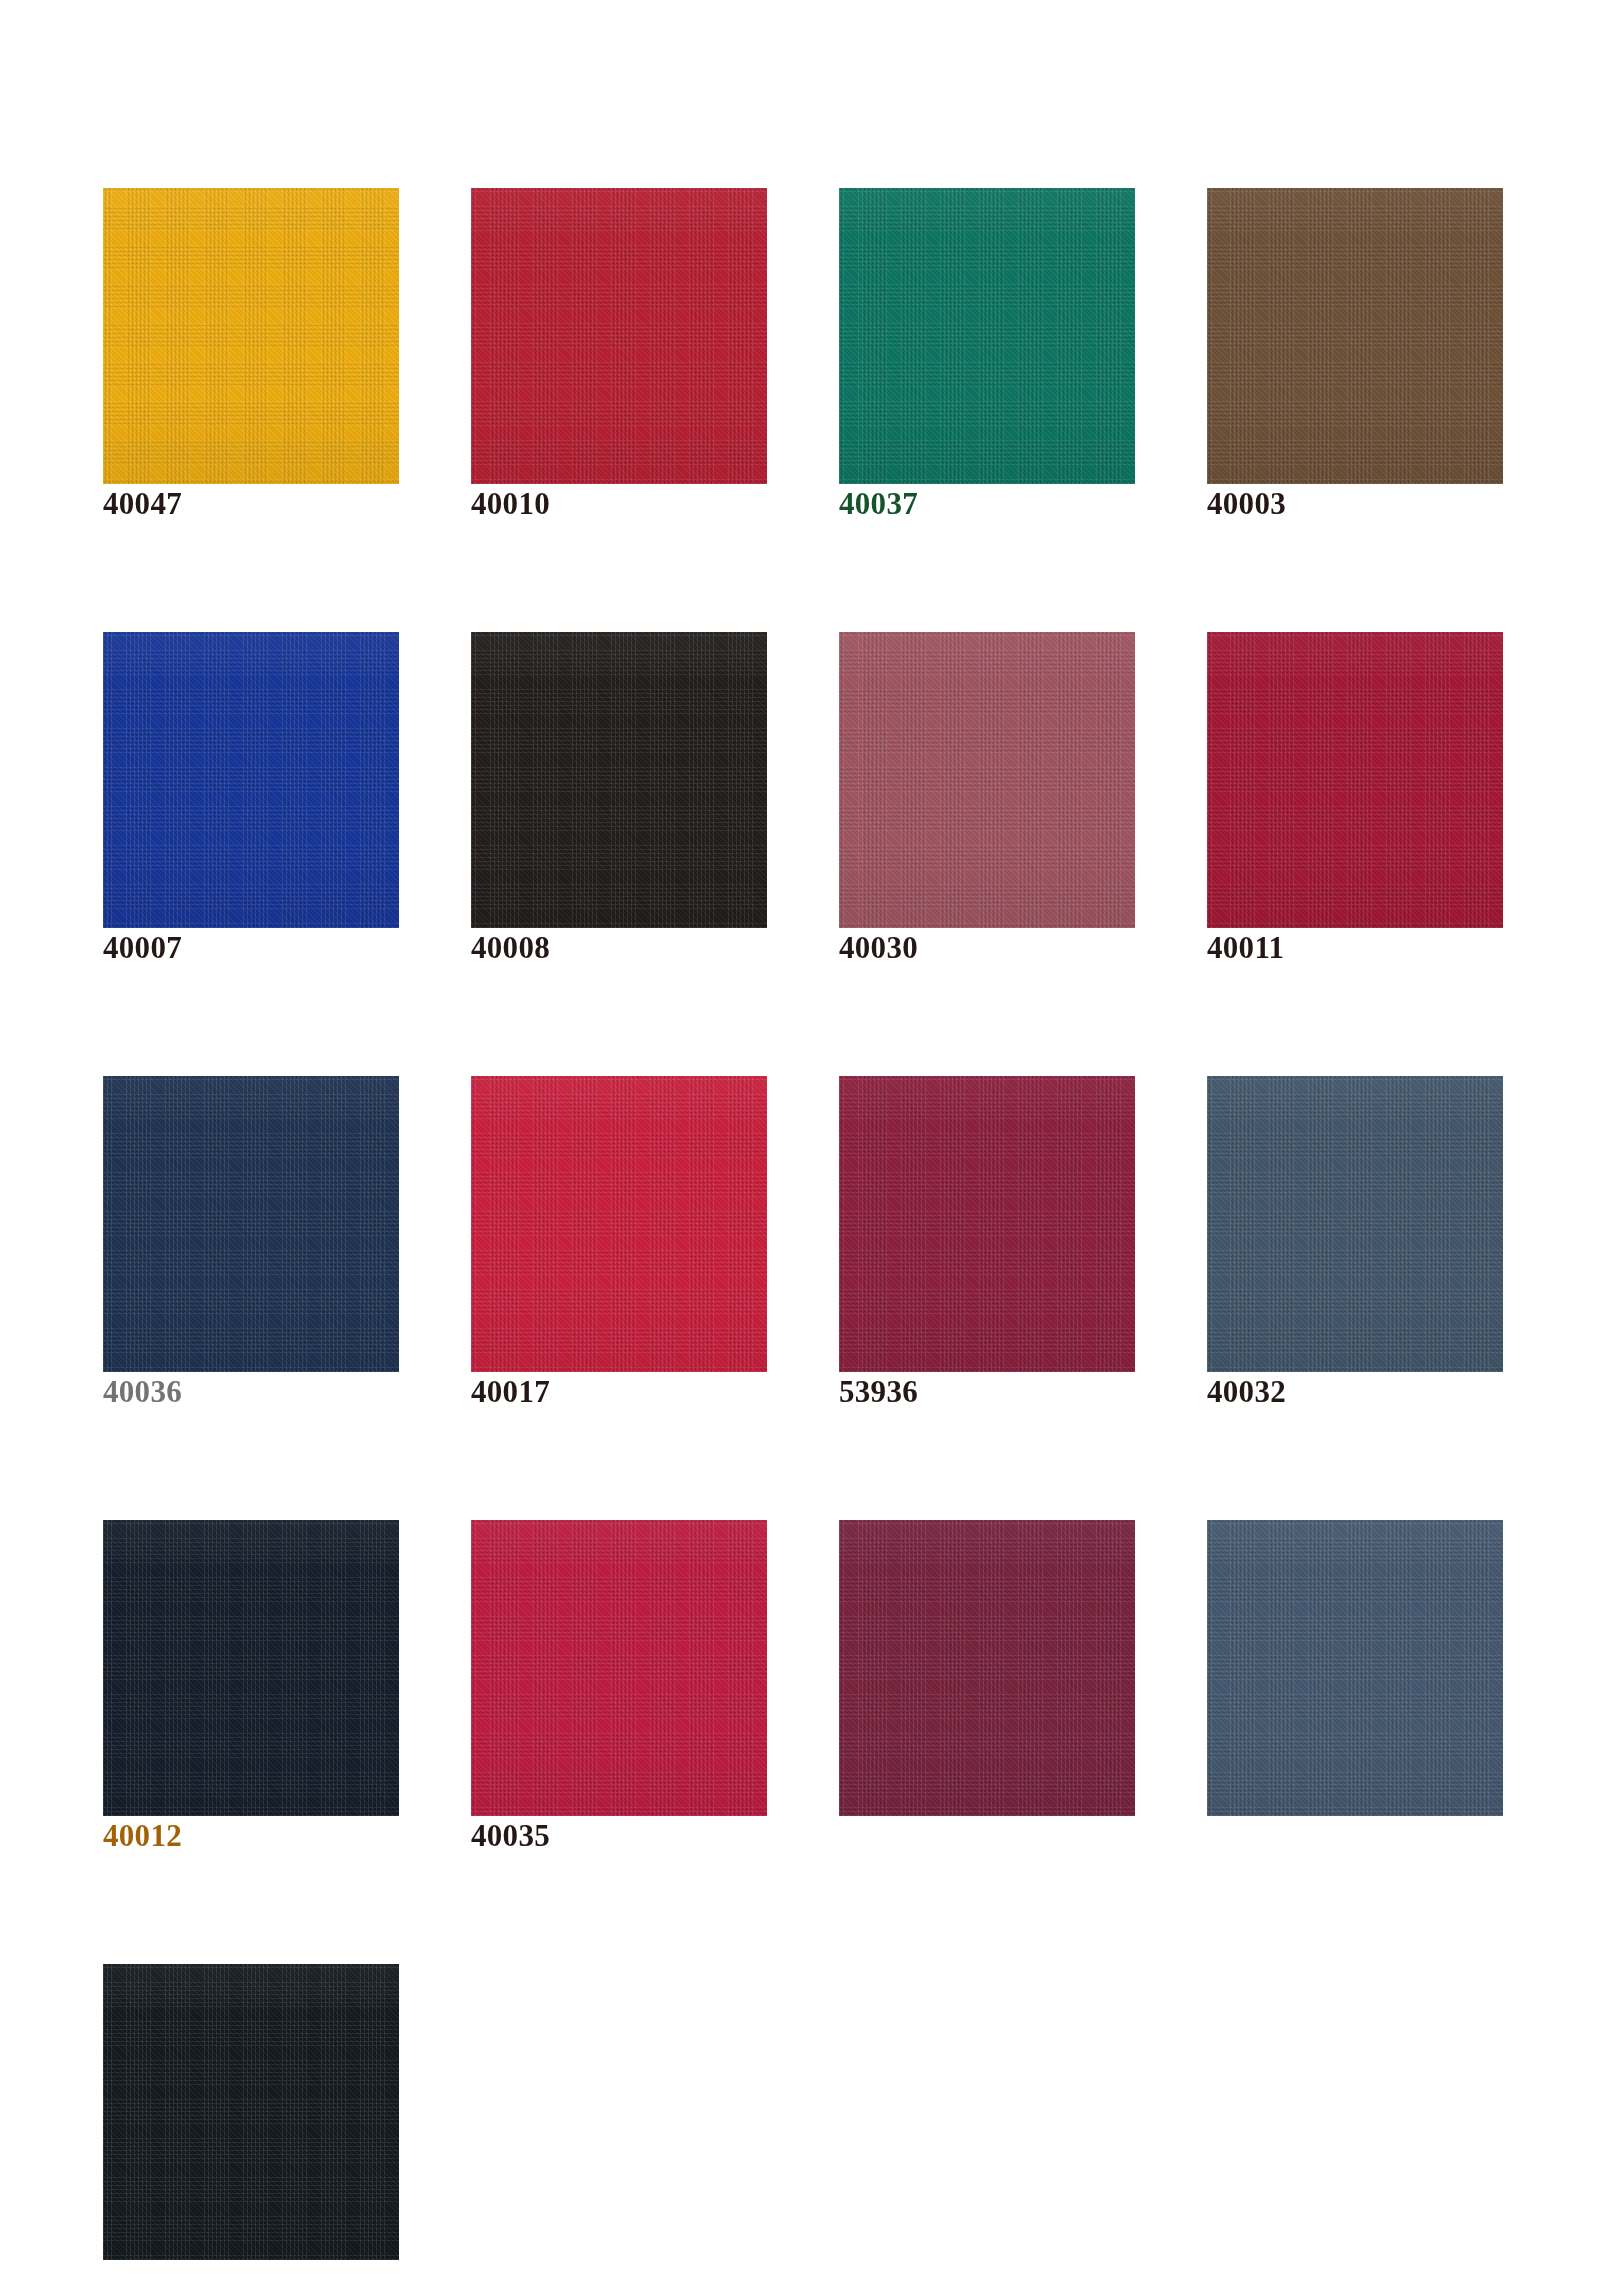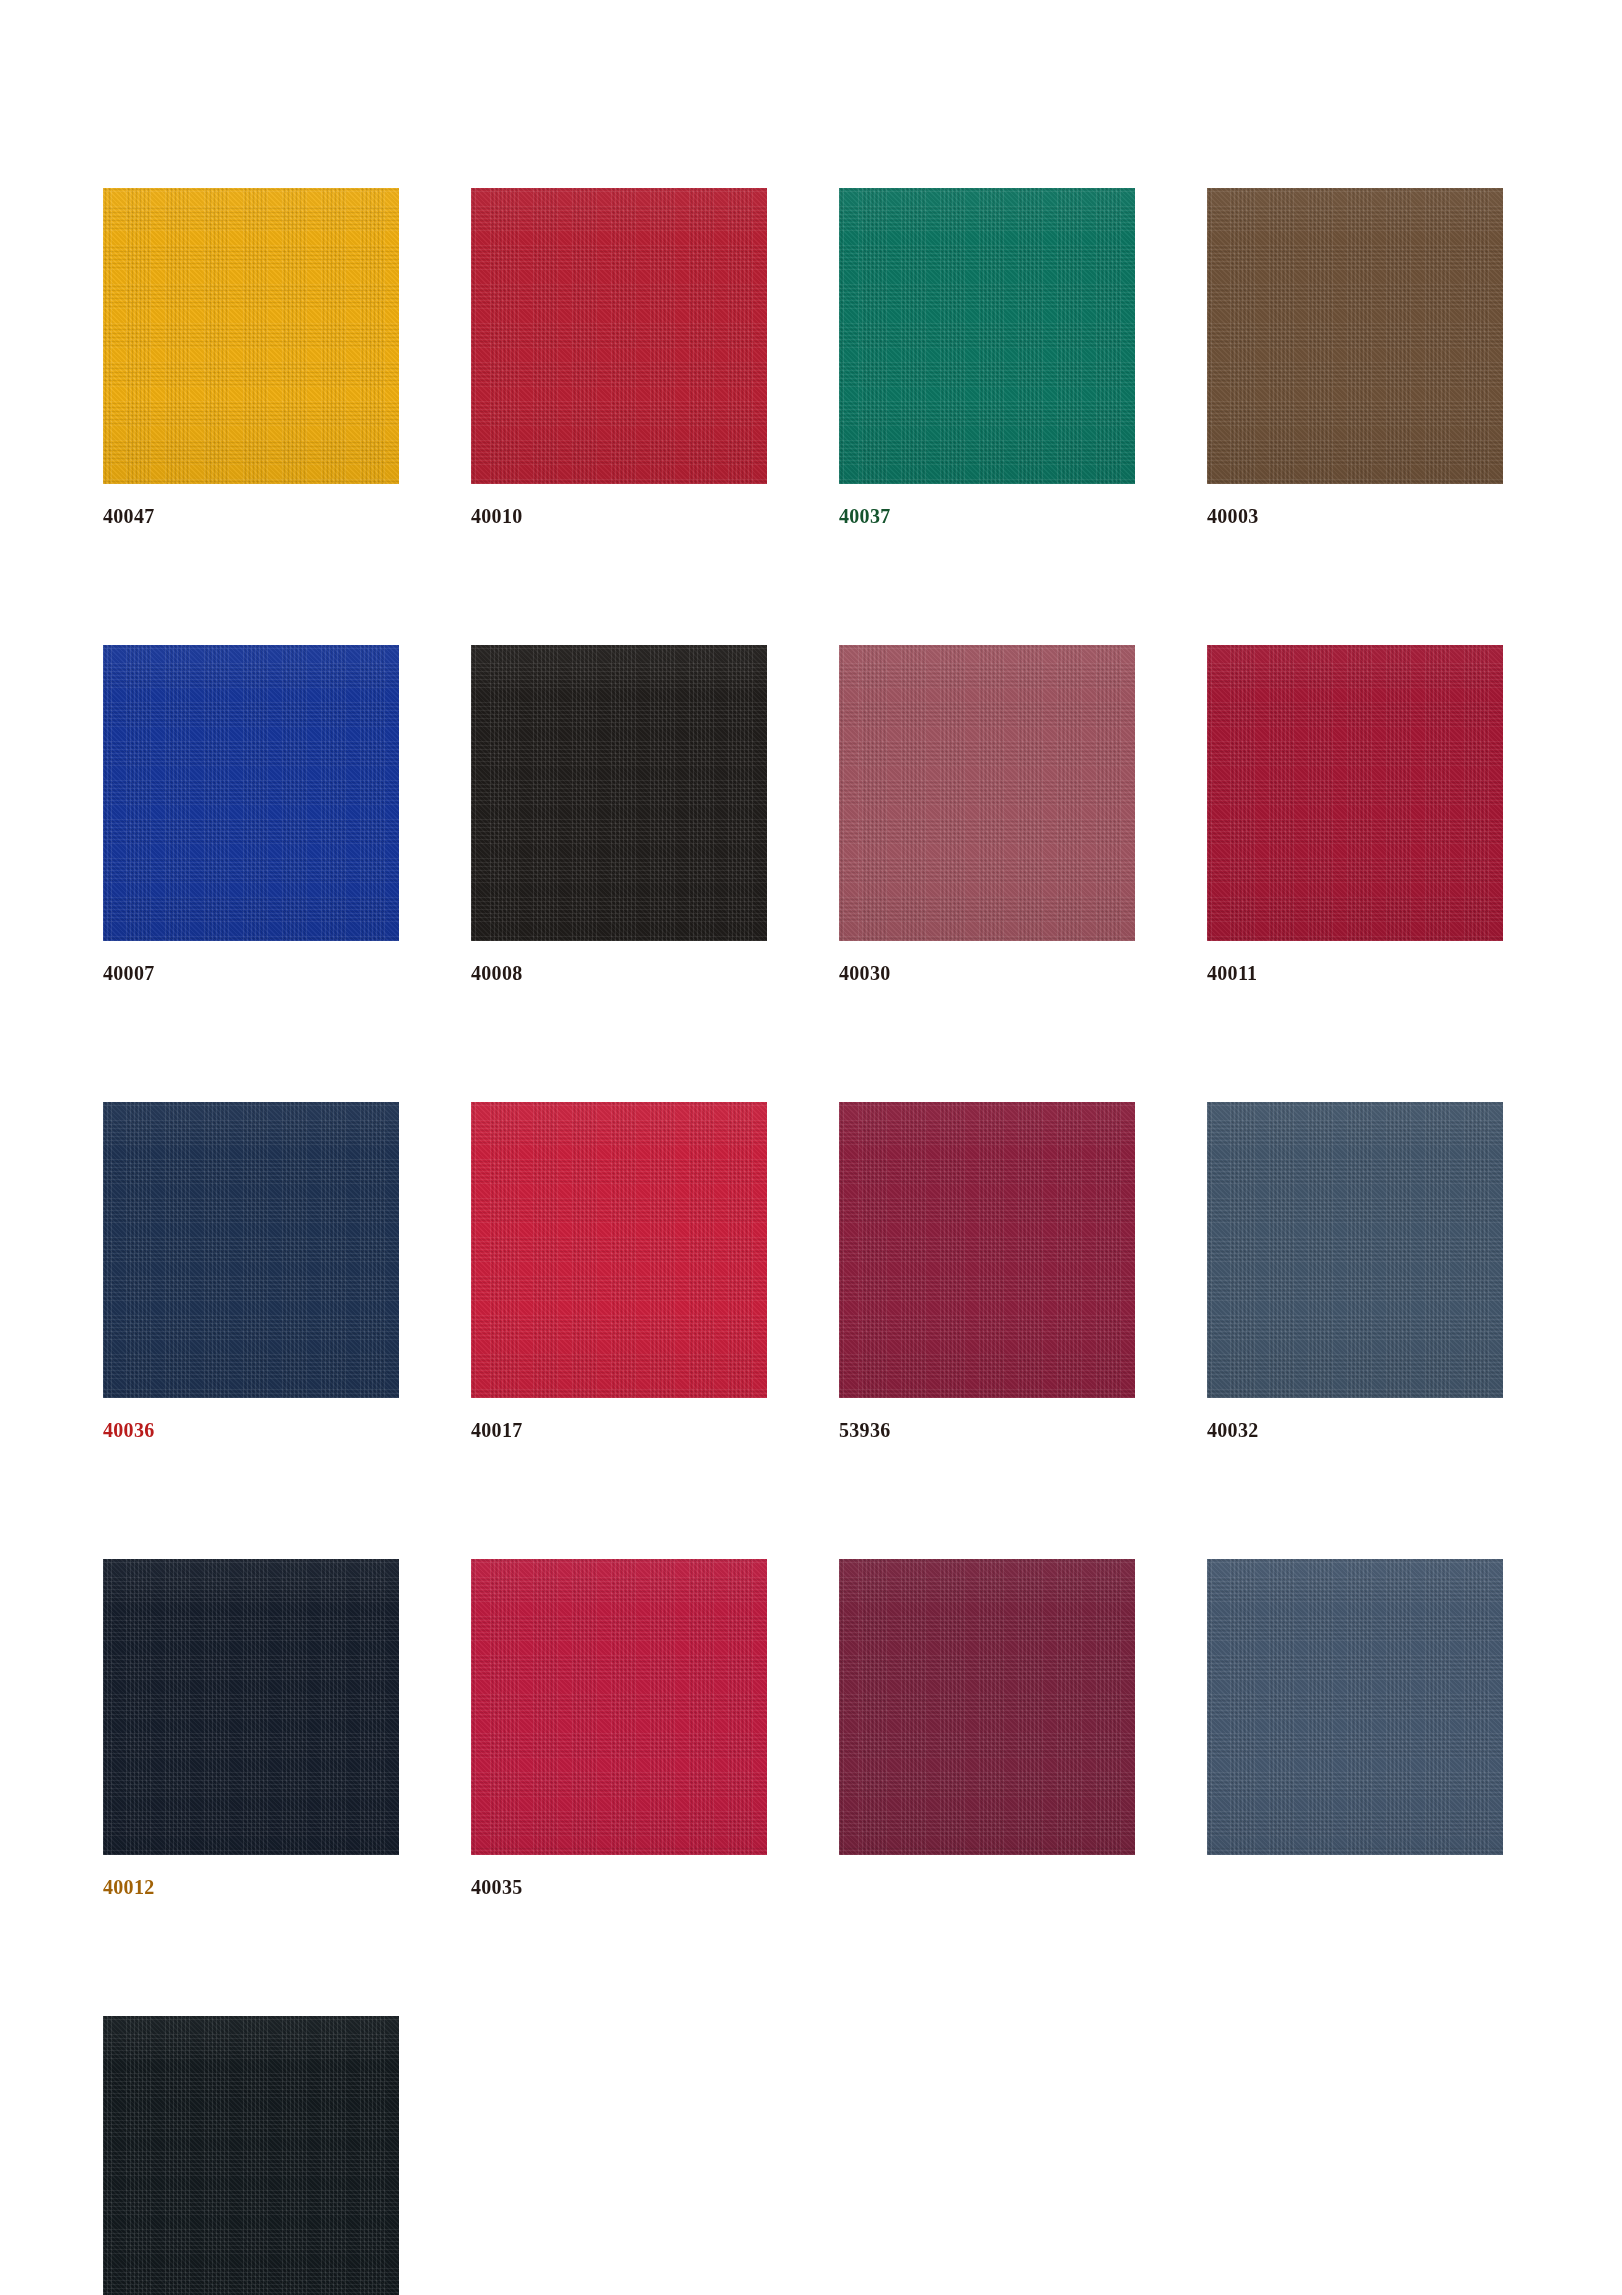--- a/index.html
+++ b/index.html
@@ -93,24 +93,24 @@
     background-image:
       linear-gradient(180deg,
         rgba(255,255,255,0.045) 0%,
         rgba(255,255,255,0.000) 18%,
         rgba(0,0,0,0.000) 72%,
         rgba(0,0,0,0.050) 100%);
   }
 
   
   .swatch-label {
-    margin-top: 14px;
+    margin-top: 1px;
     font-family: "Liberation Serif", "DejaVu Serif", serif;
     font-weight: bold;
-    font-size: 20px;
+    font-size: 31px;
     line-height: 37px;
     letter-spacing: 0.3px;
     color: #231815;
     white-space: nowrap;
   }
 
   
   .swatch-cell.is-empty .swatch-chip,
   .swatch-cell.is-empty .swatch-label {
     visibility: hidden;
@@ -177,21 +177,21 @@
           <div class="weave"></div>
           <div class="shade"></div>
         </div>
         <div class="swatch-label" style="color: rgb(35, 24, 21);">40011</div>
       </div>
       <div class="swatch-cell">
         <div class="swatch-chip" style="background-color: rgb(30, 50, 82);">
           <div class="weave"></div>
           <div class="shade"></div>
         </div>
-        <div class="swatch-label" style="color: #b91c1c;">40036</div>
+        <div class="swatch-label" style="color: #737373;">40036</div>
       </div>
       <div class="swatch-cell">
         <div class="swatch-chip" style="background-color: rgb(203, 31, 61);">
           <div class="weave"></div>
           <div class="shade"></div>
         </div>
         <div class="swatch-label" style="color: rgb(35, 24, 21);">40017</div>
       </div>
       <div class="swatch-cell">
         <div class="swatch-chip" style="background-color: rgb(140, 31, 62);">

